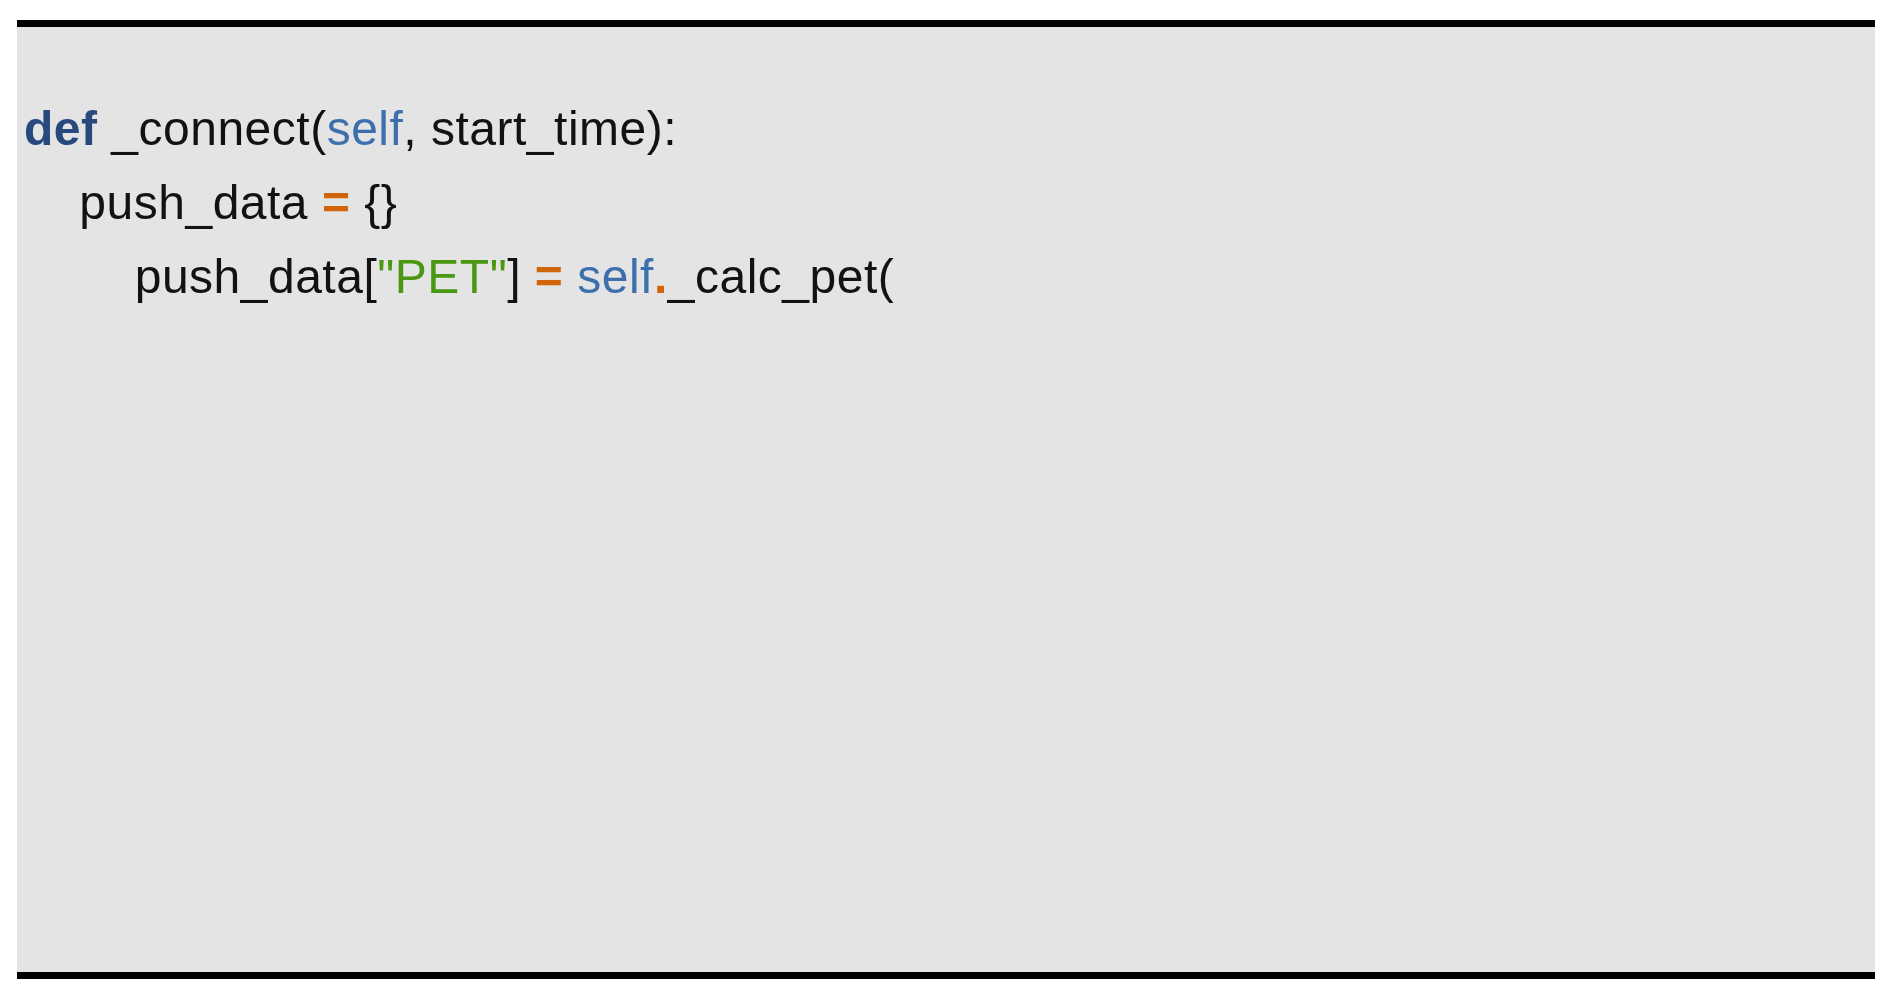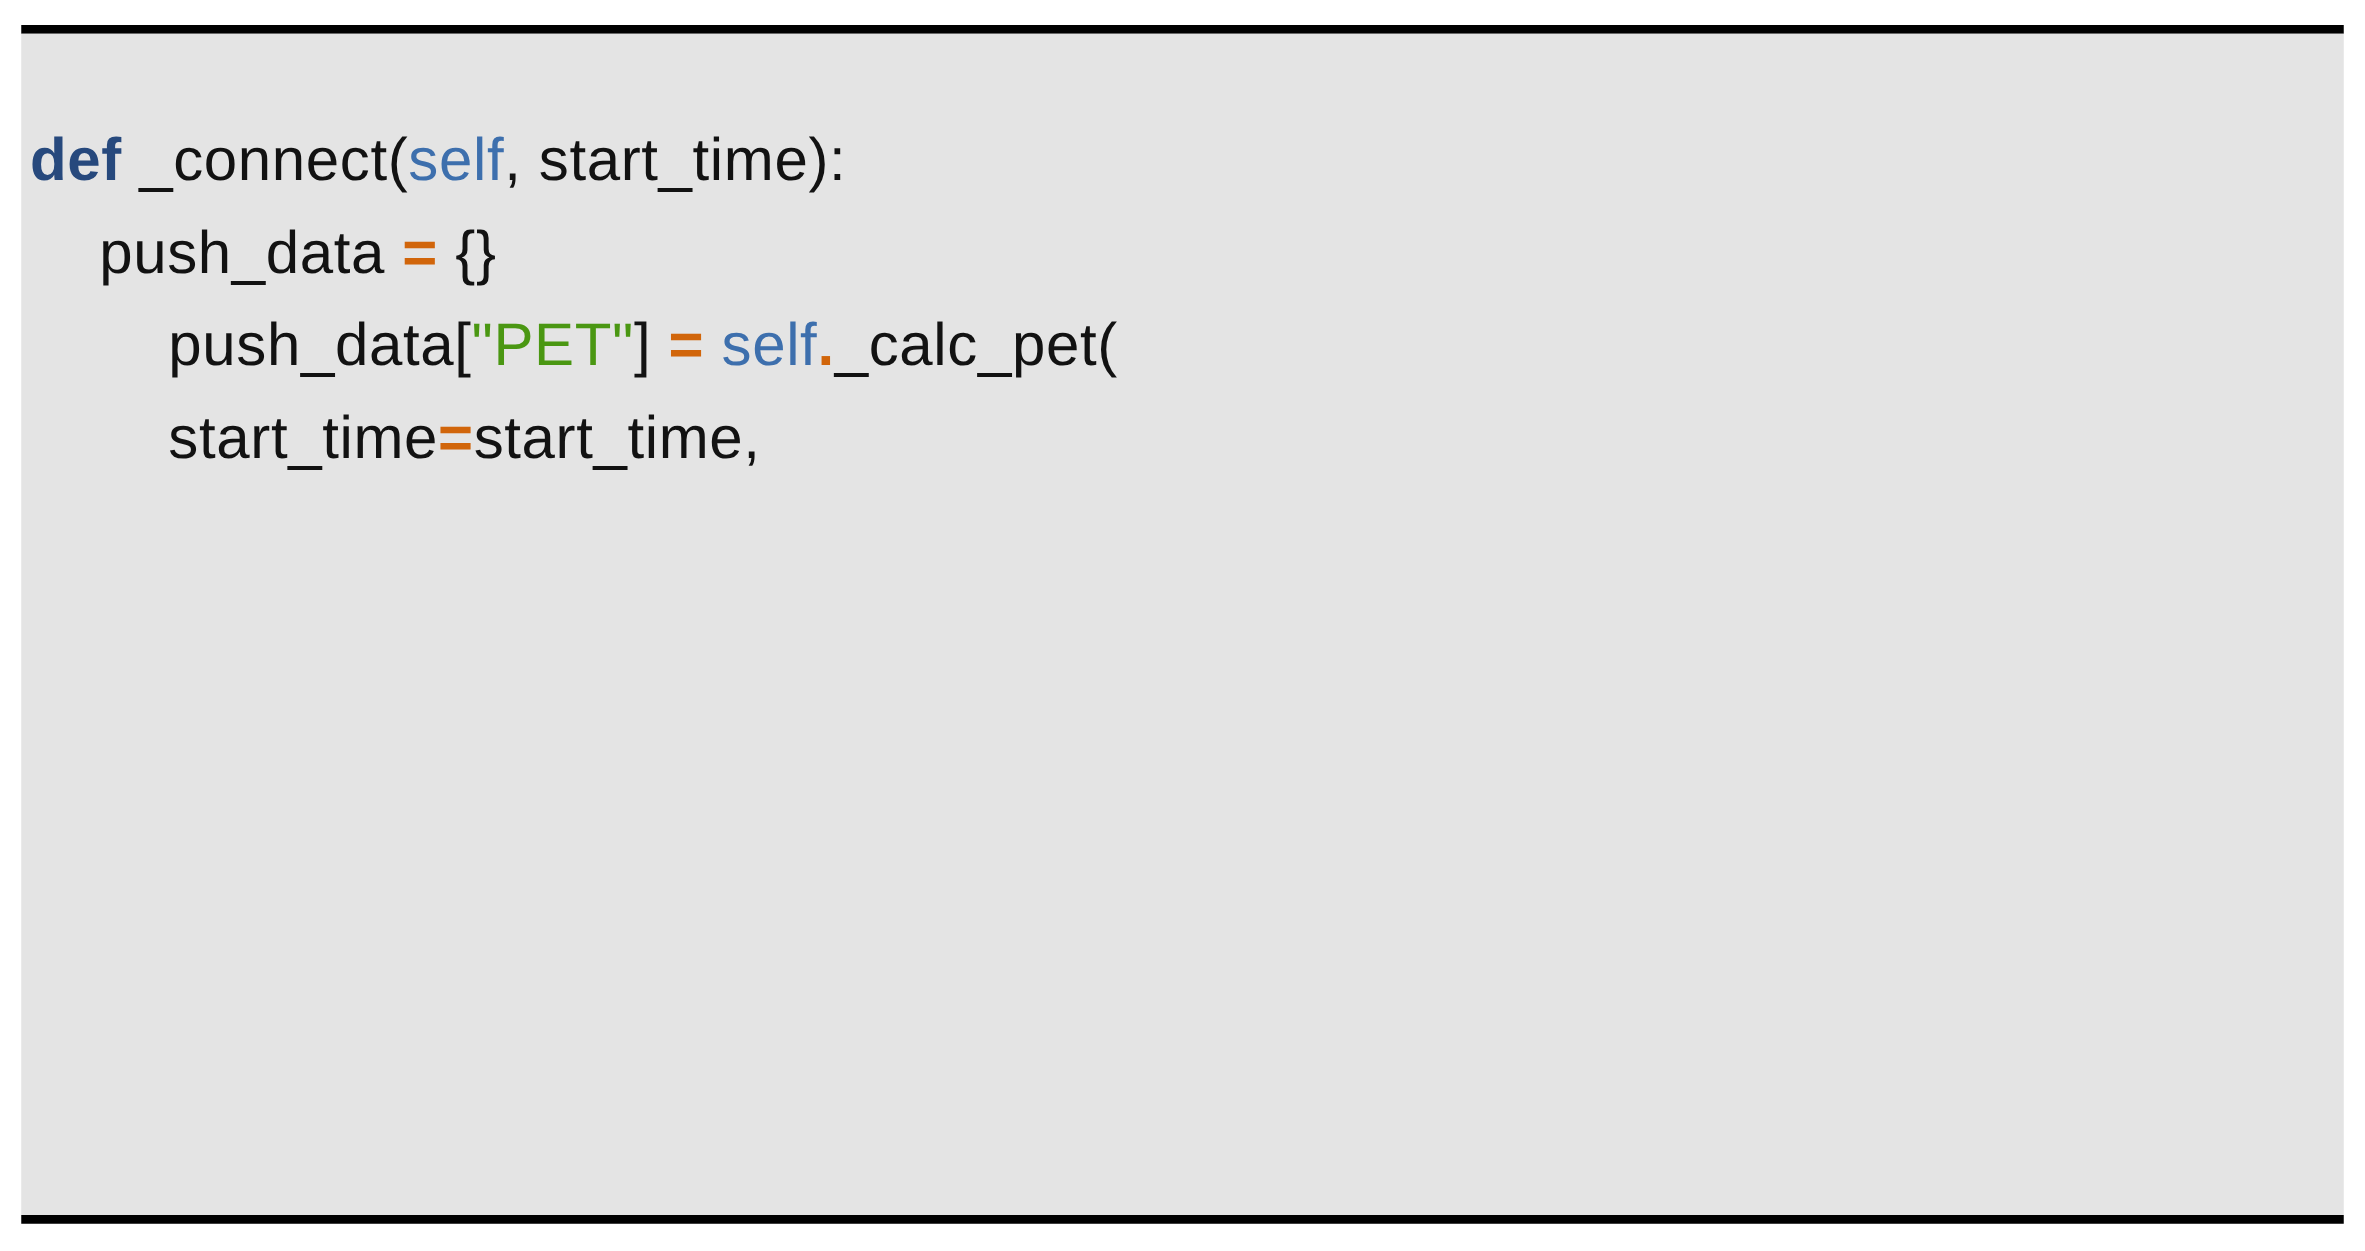--- a/index.html
+++ b/index.html
@@ -77,19 +77,18 @@
 <body>
 
 <div id="listing-figure">
 
   <div class="frame-rule top"></div>
 
   <div id="code-panel">
     <pre id="code-block"><span class="code-line"><span class="tok-keyword">def</span><span class="tok-plain"> _connect(</span><span class="tok-self">self</span><span class="tok-plain">, start_time):</span>
 </span><span class="code-line"><span class="tok-plain">    push_data </span><span class="tok-operator">=</span><span class="tok-plain"> {}</span>
 </span><span class="code-line"><span class="tok-plain">        push_data[</span><span class="tok-string">"PET"</span><span class="tok-plain">] </span><span class="tok-operator">=</span><span class="tok-plain"> </span><span class="tok-self">self</span><span class="tok-operator">.</span><span class="tok-plain">_calc_pet(</span>
-</span><span class="code-line"><span class="tok-plain">        start_time</span><span class="tok-operator">=</span><span class="tok-plain">start_time,</span>
 </span></pre>
   </div>
 
   <div class="frame-rule bottom"></div>
 
 </div>
 
 </body></html>

